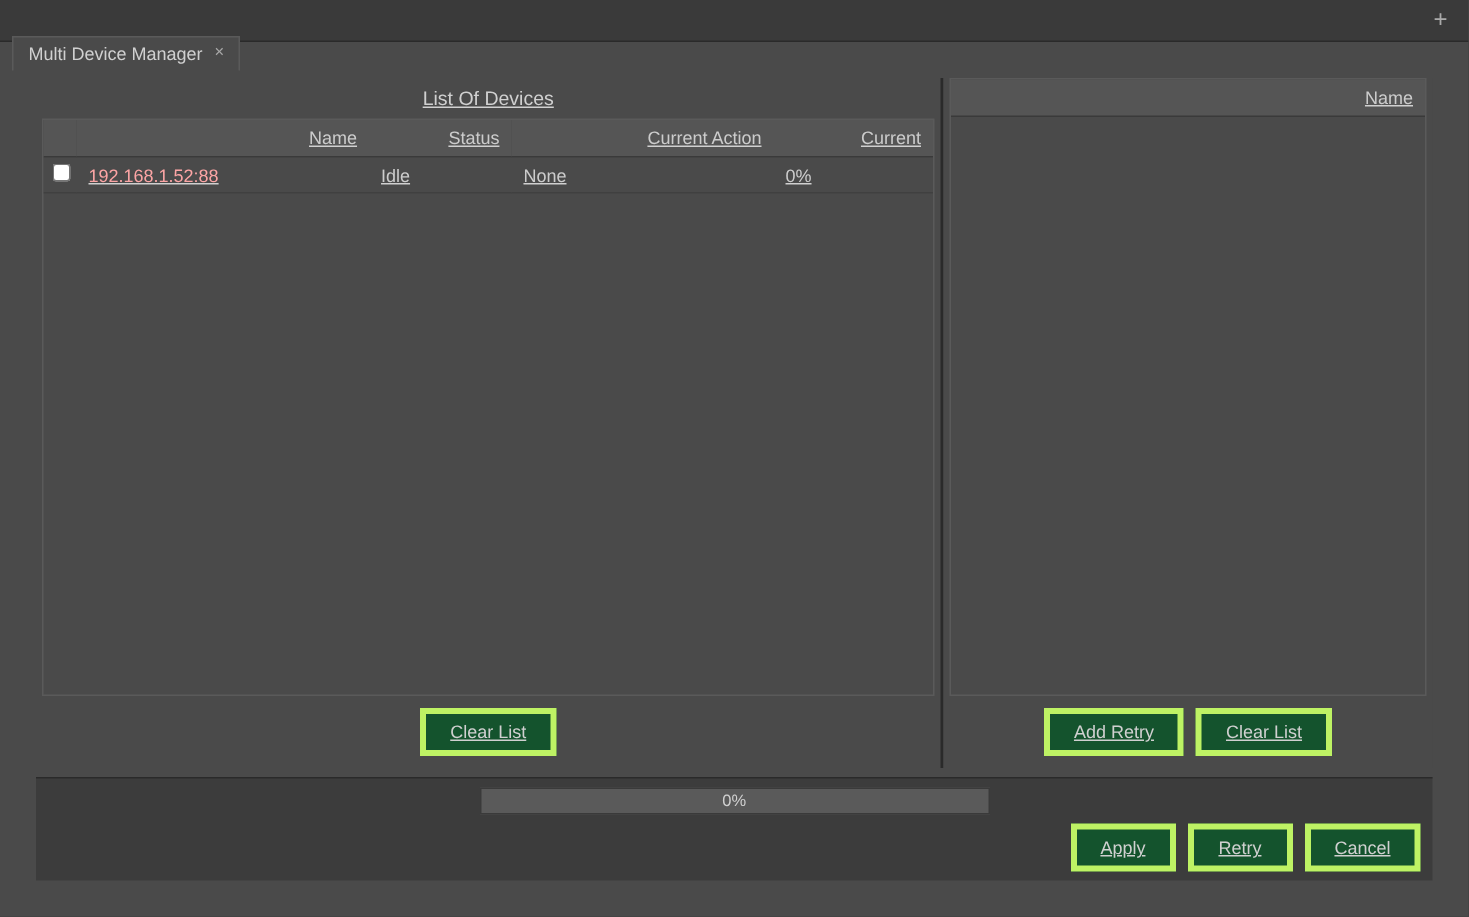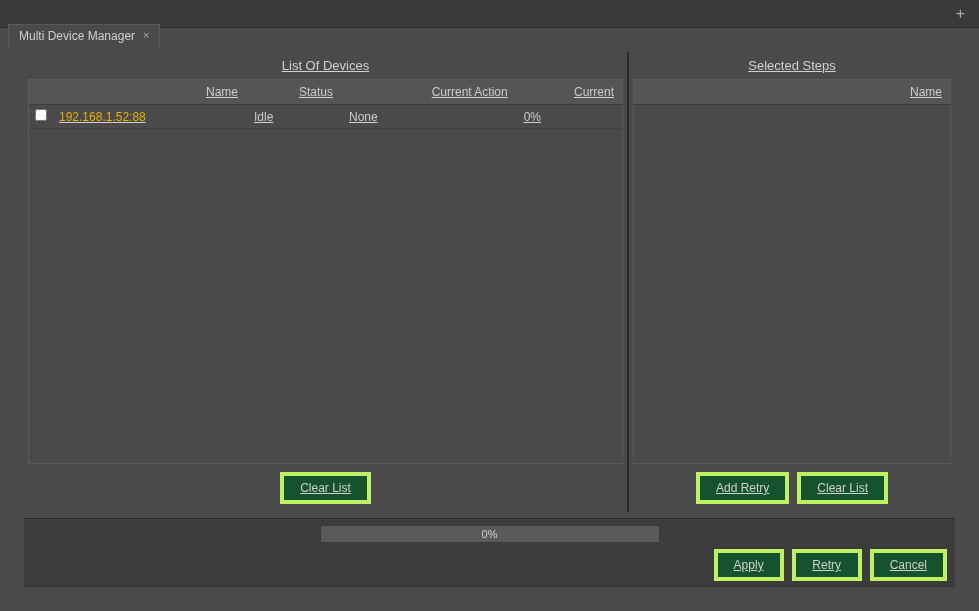--- a/index.html
+++ b/index.html
@@ -136,21 +136,21 @@
       background: #4a4a4a;
     }
 
     table tbody td {
       padding: 4px 8px;
       color: #ccc;
       border-bottom: 1px solid #404040;
     }
 
     .device-name {
-      color: #eab308;
+      color: #fca5a5;
     }
 
     .checkbox-cell {
       width: 20px;
       padding: 4px 4px 4px 6px;
     }
 
     .checkbox-cell input[type="checkbox"] {
       width: 12px;
       height: 12px;
@@ -277,21 +277,20 @@
     </tr>
               </tbody>
           </table>
         </div>
         <div class="panel-bottom">
           <button class="btn">Clear List</button>
         </div>
       </div>
 
       <div class="panel panel-right">
-        <div class="panel-title">Selected Steps</div>
         <div class="right-table-container">
           <table>
             <thead>
               <tr>
                 <th>Name</th>
               </tr>
             </thead>
             <tbody id="steps-tbody">
             </tbody>
           </table>

